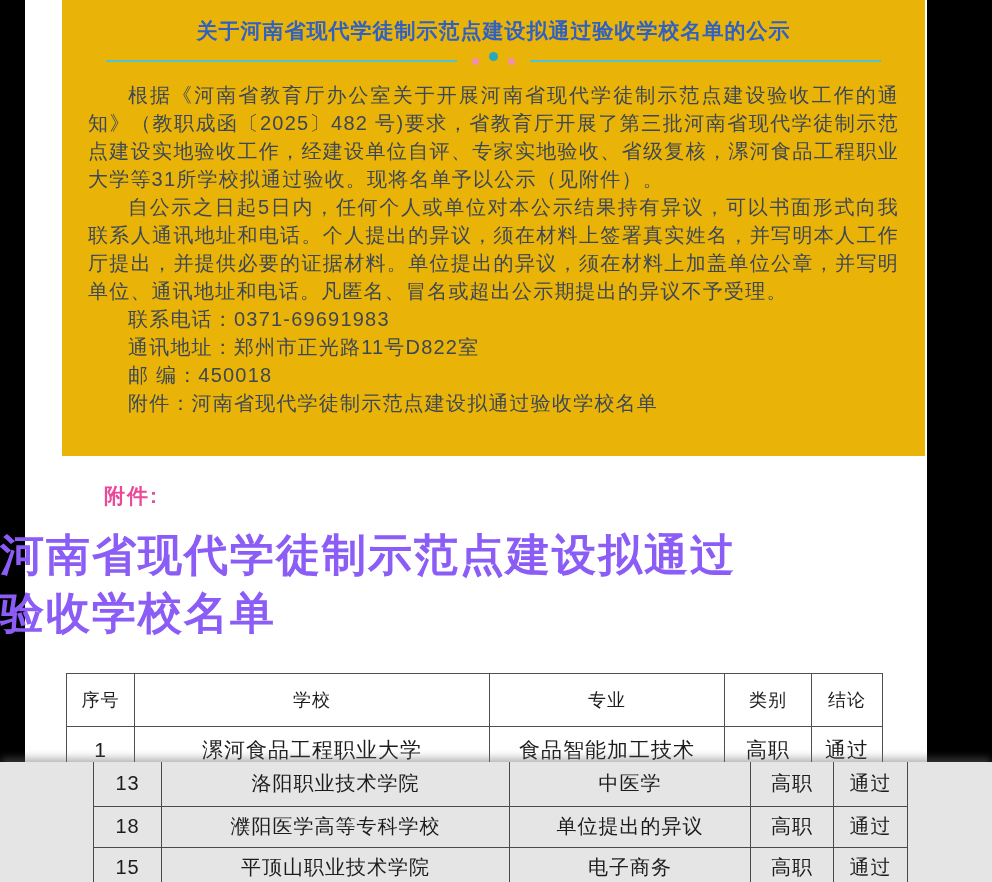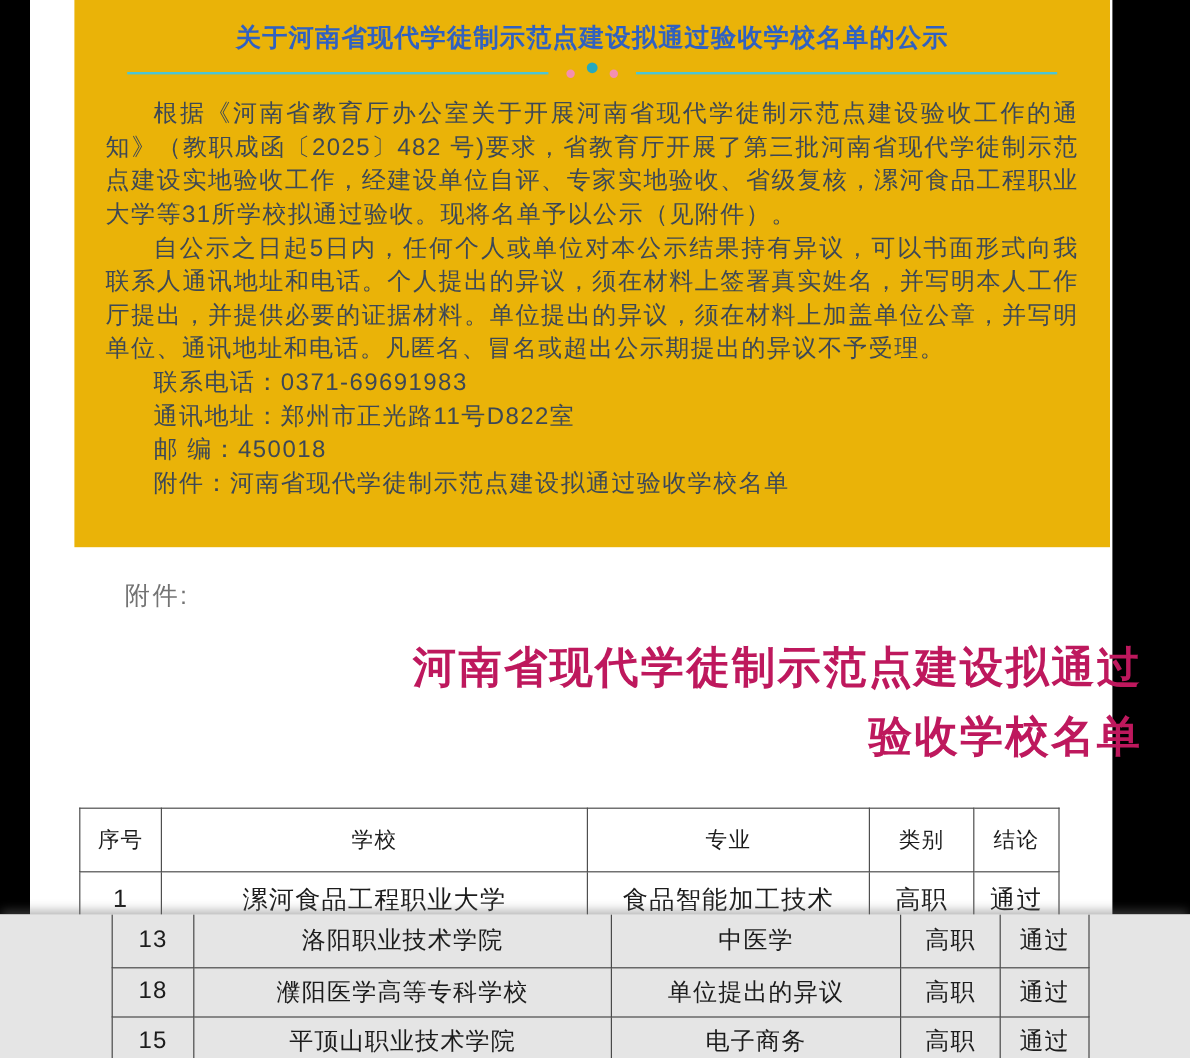--- a/index.html
+++ b/index.html
@@ -35,26 +35,26 @@
   }
   .para .pl{text-align:justify;text-align-last:justify;}
   .para .pl.first{text-indent:2em;}
   .para .pl.last{text-align-last:auto;}
   .info-line{text-indent:2em;}
   .date-line{text-align:right;margin-top:0;}
 
   
   .attach-label{
     position:absolute;left:104px;top:482px;
-    font-size:21px;font-weight:400;color:#737373;letter-spacing:2px;
+    font-size:21px;font-weight:700;color:#ec4899;letter-spacing:2px;
   }
   .attach-title{
-    position:absolute;left:0;top:527px;width:952px;text-align:right;
+    position:absolute;left:0;top:527px;width:952px;text-align:left;
     font-family:"Liberation Serif","DejaVu Serif",serif;
-    font-size:36px;line-height:58px;font-weight:bold;color:#be185d;letter-spacing:2px;
+    font-size:44px;line-height:58px;font-weight:bold;color:#8b5cf6;letter-spacing:2px;
   }
 
   
   table{border-collapse:collapse;table-layout:fixed;}
   th,td{
     border:1.5px solid #4f4f4f;text-align:center;vertical-align:middle;
     padding:0;color:#1c1c1c;font-weight:normal;overflow:hidden;white-space:nowrap;
   }
   .main-table{position:absolute;left:66px;top:673px;width:816px;}
   .main-table th{font-size:18px;letter-spacing:1px;}

